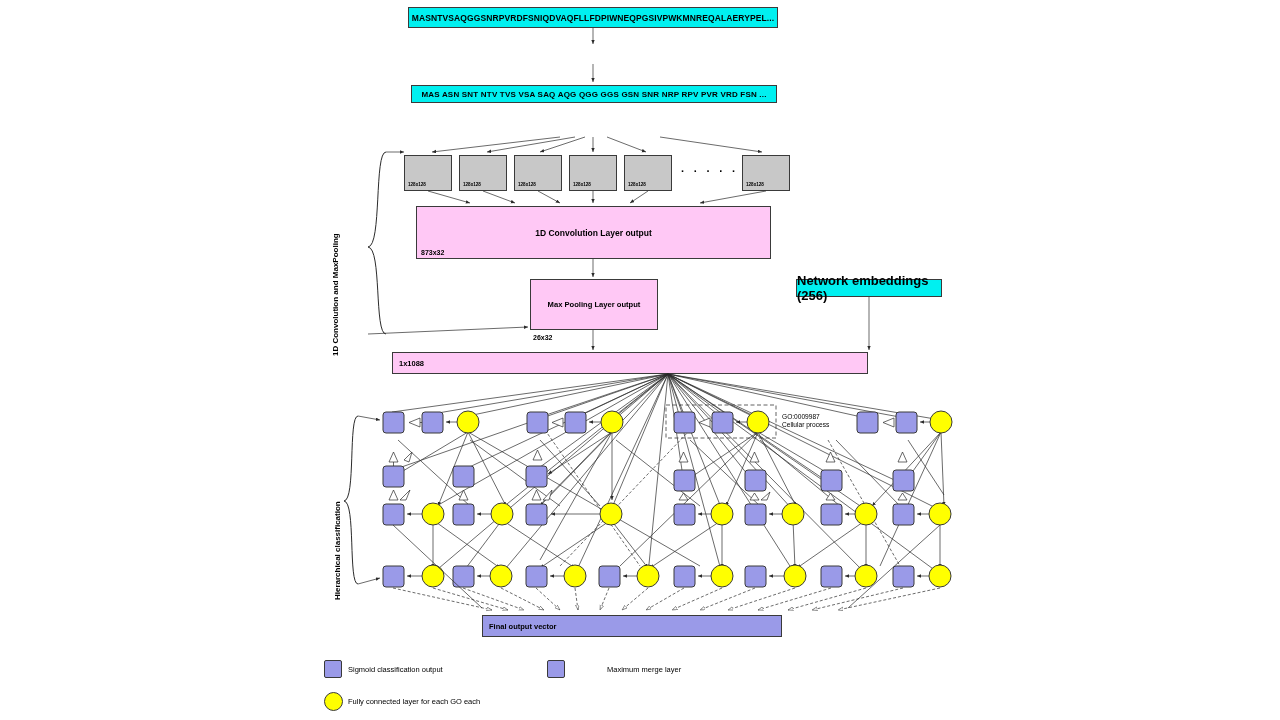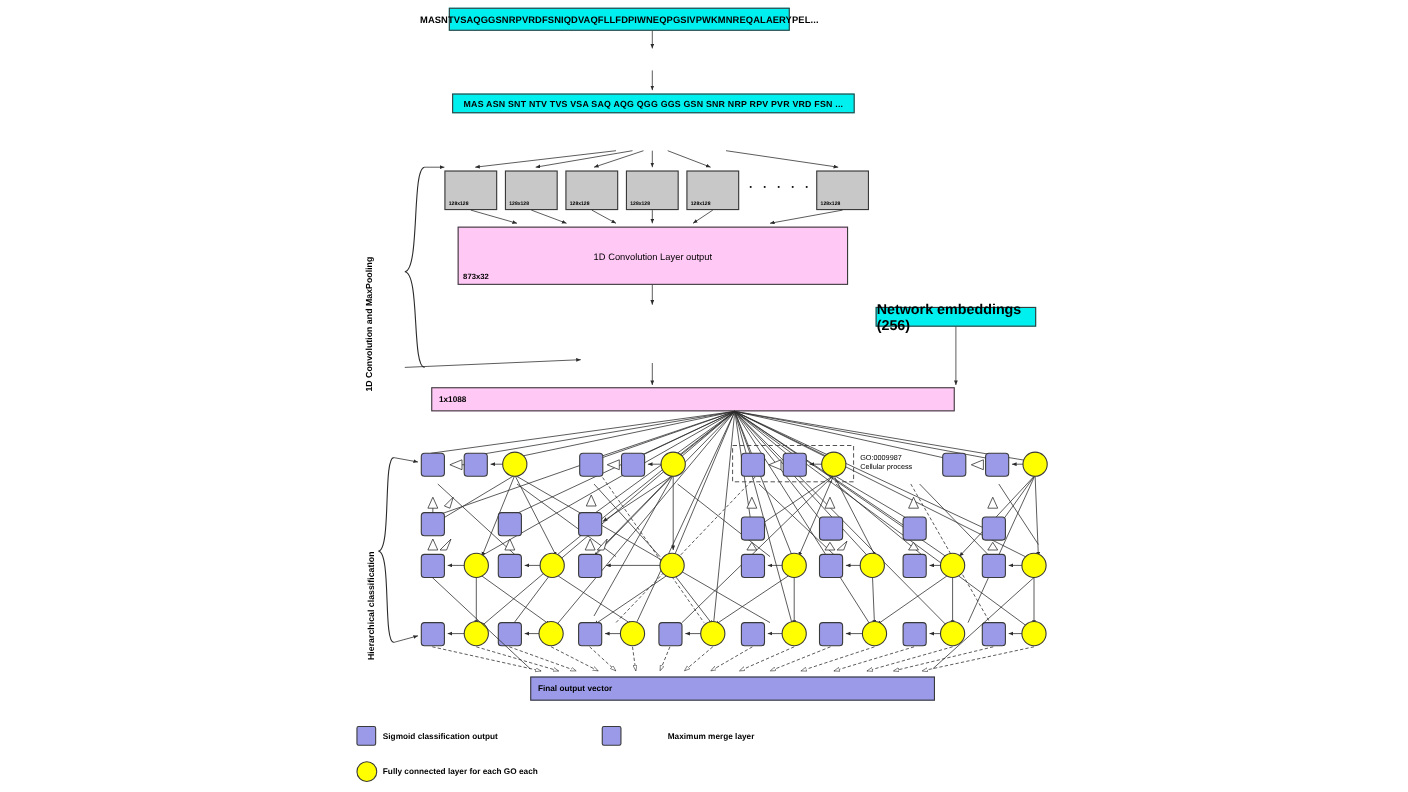--- a/index.html
+++ b/index.html
@@ -16,56 +16,56 @@
   .periwinkle{background:#9a9ae8;}
 
   .seqbar{display:flex;align-items:center;justify-content:center;
     font-size:8.5px;font-weight:bold;color:#000;letter-spacing:.1px;}
   .trigram{display:flex;align-items:center;justify-content:center;
     font-size:8px;font-weight:bold;color:#000;letter-spacing:.2px;}
 
   .bigLabelWrap{position:absolute;left:0;right:0;top:0;bottom:0;
     display:flex;align-items:center;justify-content:center;}
   .bigLabel{font-size:9.5px;font-weight:bold;color:#000;text-decoration:underline;}
-  .midLabel{font-size:8.5px;font-weight:normal;color:#000;}
+  .midLabel{font-size:8.5px;font-weight:bold;color:#000;}
   .dimLabel{position:absolute;left:4px;bottom:2px;font-size:7px;font-weight:bold;color:#000;}
   .filterLabel{position:absolute;left:3px;bottom:3px;font-size:4.6px;font-weight:bold;color:#000;}
   .netEmbLabel{font-size:13px;font-weight:bold;color:#000;}
   .finalLabel{position:absolute;left:6px;top:50%;transform:translateY(-50%);
     font-size:7.5px;font-weight:bold;color:#000;}
 
   .sideLabel{position:absolute;font-size:8px;font-weight:bold;color:#000;
     writing-mode:vertical-rl;transform:rotate(180deg);white-space:nowrap;}
 
   .goAnno{position:absolute;font-size:6.6px;color:#000;line-height:1.25;white-space:nowrap;}
 
   .legendSq{position:absolute;width:16px;height:16px;border:1px solid #3a3a3a;
     background:#9a9ae8;border-radius:2px;}
   .legendCi{position:absolute;width:17px;height:17px;border:1px solid #3a3a3a;
     background:#ffff00;border-radius:50%;}
-  .legendTxt{position:absolute;font-size:7.5px;font-weight:bold;color:#000;
+  .legendTxt{position:absolute;font-size:7.5px;font-weight:normal;color:#000;
     white-space:nowrap;}
 
   .ellipsis{position:absolute;font-size:11px;font-weight:bold;color:#000;letter-spacing:3px;}
 
   svg.ov{position:absolute;left:0;top:0;width:1280px;height:720px;pointer-events:none;}
   .nodeSq{fill:#9a9ae8;stroke:#3a3a3a;stroke-width:1;}
   .nodeCi{fill:#ffff00;stroke:#3a3a3a;stroke-width:1;}
   .edge{stroke:#2b2b2b;stroke-width:.7;fill:none;}
   .edgeD{stroke:#2b2b2b;stroke-width:.7;fill:none;stroke-dasharray:3 2;}
   .hollow{fill:#ffffff;stroke:#2b2b2b;stroke-width:.7;}
   .brace{stroke:#2b2b2b;stroke-width:1;fill:none;}
   .dashbox{fill:none;stroke:#3a3a3a;stroke-width:.8;stroke-dasharray:4 2.5;}
 </style>
 </head>
 <body>
 
 <div id="stage">
 
-  <div class="box cyan seqbar" style="left:408px;top:7px;width:310px;height:21px;">
+  <div class="box cyan seqbar" style="left:408px;top:7px;width:370px;height:21px;">
     <span>MASNTVSAQGGSNRPVRDFSNIQDVAQFLLFDPIWNEQPGSIVPWKMNREQALAERYPEL...</span>
   </div>
 
   <div class="box cyan trigram" style="left:411px;top:46px;width:366px;height:18px;margin-top:39px;">
     <span>MAS ASN SNT NTV TVS VSA SAQ AQG QGG GGS GSN SNR NRP RPV PVR VRD  FSN ...</span>
   </div>
 
 
   <div class="box gray" style="left:404px;top:155px;width:48px;height:36px;">
     <span class="filterLabel">128x128</span>
@@ -87,30 +87,36 @@
     <span class="filterLabel">128x128</span>
     </div>
 
   <div class="box pink" style="left:416px;top:206px;width:355px;height:53px;">
     <div class="bigLabelWrap">
       <span class="midLabel">1D Convolution Layer output</span>
     </div>
     <span class="dimLabel">873x32</span>
   </div>
 
+  <div class="box pink" style="left:530px;top:279px;width:128px;height:51px;">
+    <div class="bigLabelWrap">
+      <span class="midLabel" style="font-size:7.6px;">Max Pooling Layer output</span>
+    </div>
+    <span class="dimLabel" style="bottom:-12px;left:2px;">26x32</span>
+  </div>
 
   <div class="box cyan" style="left:796px;top:279px;width:146px;height:18px;display:flex;align-items:center;justify-content:center;">
     <span class="netEmbLabel">Network embeddings (256)</span>
   </div>
 
   <div class="box pink" style="left:392px;top:352px;width:476px;height:22px;">
     <span class="finalLabel">1x1088</span>
   </div>
 
-  <div class="box periwinkle" style="left:482px;top:615px;width:368px;height:22px;">
+  <div class="box periwinkle" style="left:482px;top:615px;width:300px;height:22px;">
     <span class="finalLabel">Final output vector</span>
   </div>
 
   <div class="sideLabel" style="left:331px;top:146px;height:210px;">1D Convolution and MaxPooling</div>
   <div class="sideLabel" style="left:333px;top:410px;height:190px;">Hierarchical classification</div>
 
   <div class="goAnno" style="left:782px;top:413px;">
     <div>GO:0009987</div>
     <div>Cellular process</div>
   </div>

